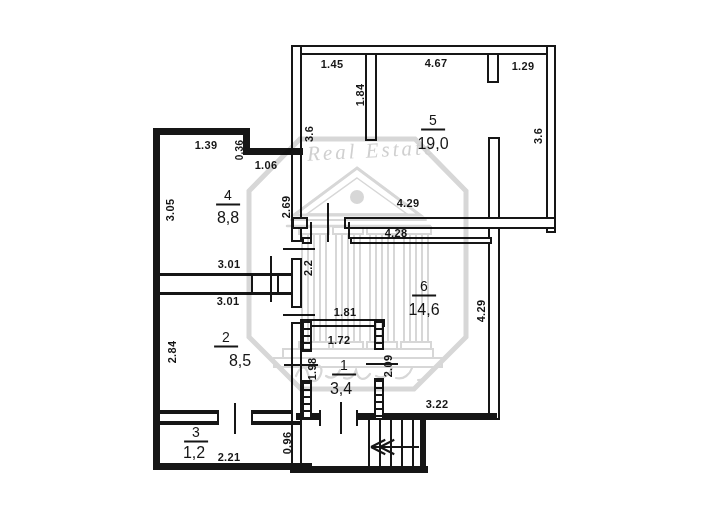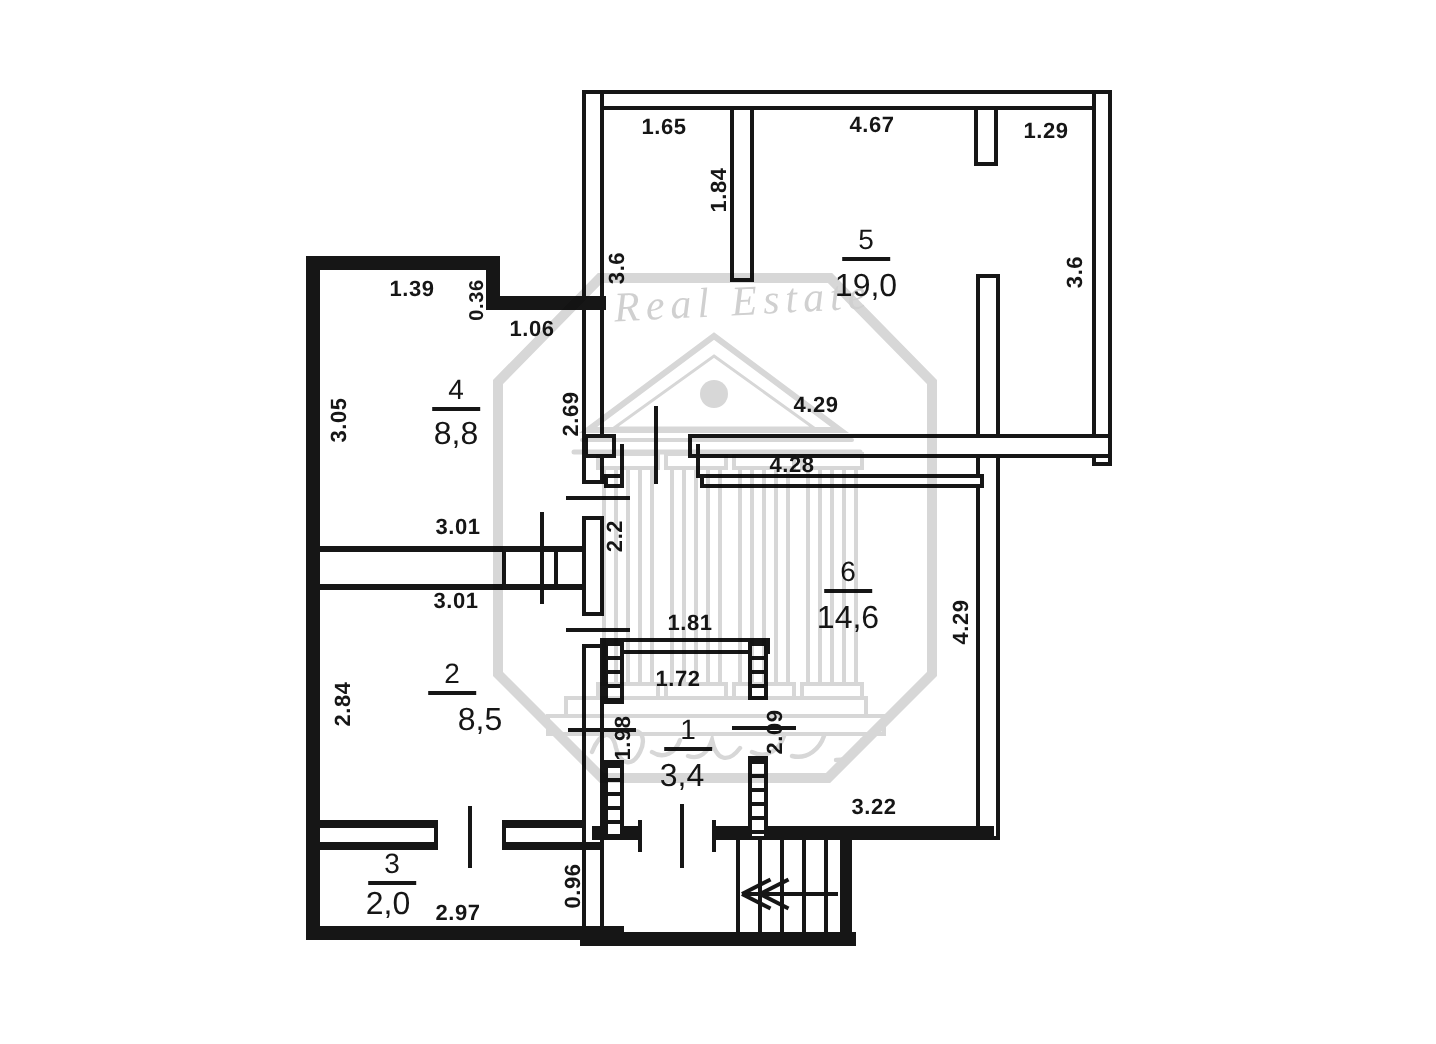--- a/index.html
+++ b/index.html
@@ -127,33 +127,33 @@
   <div class="ln" style="left:270px;top:256px;width:2px;height:46px"></div>
   <div class="ln" style="left:283px;top:248px;width:32px;height:2px"></div>
   <div class="ln" style="left:283px;top:314px;width:32px;height:2px"></div>
   <div class="ln" style="left:284px;top:364px;width:34px;height:2px"></div>
   <div class="ln" style="left:366px;top:363px;width:32px;height:2px"></div>
   <div class="ln" style="left:234px;top:403px;width:2px;height:31px"></div>
   <div class="ln" style="left:340px;top:402px;width:2px;height:32px"></div>
   <div class="ln" style="left:319px;top:410px;width:2px;height:16px"></div>
   <div class="ln" style="left:356px;top:410px;width:2px;height:16px"></div>
 
-  <div class="lbl" style="left:332px;top:64px">1.65</div>
+  <div class="lbl" style="left:332px;top:64px">1.45</div>
   <div class="lbl" style="left:436px;top:63px">4.67</div>
   <div class="lbl" style="left:523px;top:66px">1.29</div>
   <div class="lbl" style="left:408px;top:203px">4.29</div>
   <div class="lbl" style="left:396px;top:233px">4.28</div>
   <div class="lbl" style="left:206px;top:145px">1.39</div>
   <div class="lbl" style="left:266px;top:165px">1.06</div>
   <div class="lbl" style="left:229px;top:264px">3.01</div>
   <div class="lbl" style="left:228px;top:301px">3.01</div>
   <div class="lbl" style="left:345px;top:312px">1.81</div>
   <div class="lbl" style="left:339px;top:340px">1.72</div>
   <div class="lbl" style="left:437px;top:404px">3.22</div>
-  <div class="lbl" style="left:229px;top:457px">2.97</div>
+  <div class="lbl" style="left:229px;top:457px">2.21</div>
 
   <div class="lbl rot" style="left:360px;top:95px">1.84</div>
   <div class="lbl rot" style="left:309px;top:134px">3.6</div>
   <div class="lbl rot" style="left:538px;top:136px">3.6</div>
   <div class="lbl rot sm" style="left:239px;top:150px">0.36</div>
   <div class="lbl rot" style="left:170px;top:210px">3.05</div>
   <div class="lbl rot" style="left:286px;top:207px">2.69</div>
   <div class="lbl rot" style="left:308px;top:268px">2.2</div>
   <div class="lbl rot" style="left:172px;top:352px">2.84</div>
   <div class="lbl rot" style="left:312px;top:369px">1.98</div>
@@ -161,19 +161,19 @@
   <div class="lbl rot" style="left:481px;top:311px">4.29</div>
   <div class="lbl rot" style="left:287px;top:443px">0.96</div>
 
   <div class="num" style="left:433px;top:121px">5</div>
   <div class="area" style="left:433px;top:144px">19,0</div>
   <div class="num" style="left:228px;top:196px">4</div>
   <div class="area" style="left:228px;top:218px">8,8</div>
   <div class="num" style="left:226px;top:338px">2</div>
   <div class="area" style="left:240px;top:361px">8,5</div>
   <div class="num" style="left:196px;top:433px">3</div>
-  <div class="area" style="left:194px;top:453px">2,0</div>
+  <div class="area" style="left:194px;top:453px">1,2</div>
   <div class="num" style="left:344px;top:366px">1</div>
   <div class="area" style="left:341px;top:389px">3,4</div>
   <div class="num" style="left:424px;top:287px">6</div>
   <div class="area" style="left:424px;top:310px">14,6</div>
 
 </div>
 
 </body></html>

